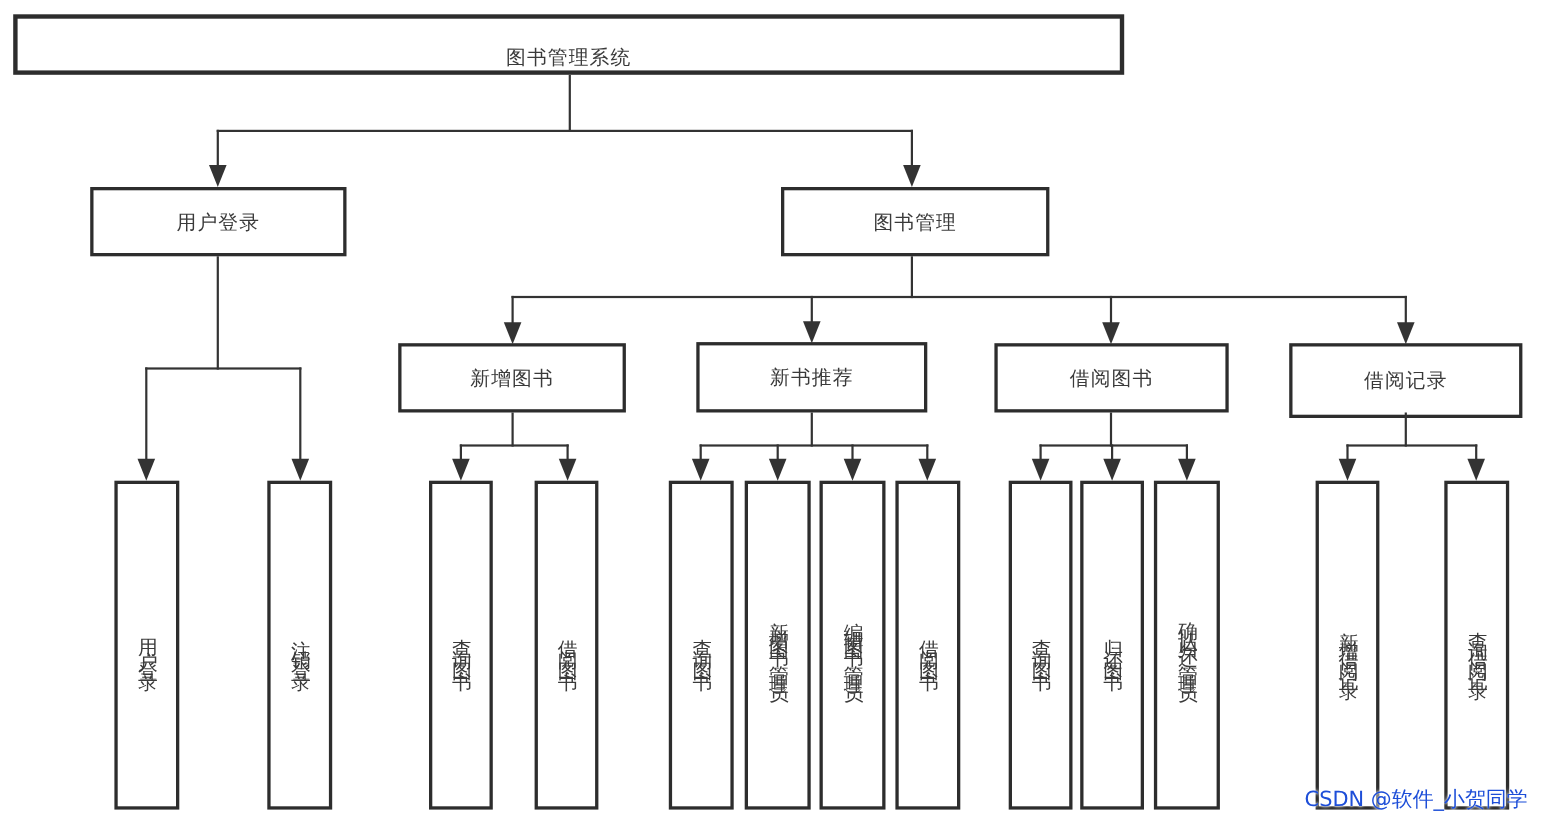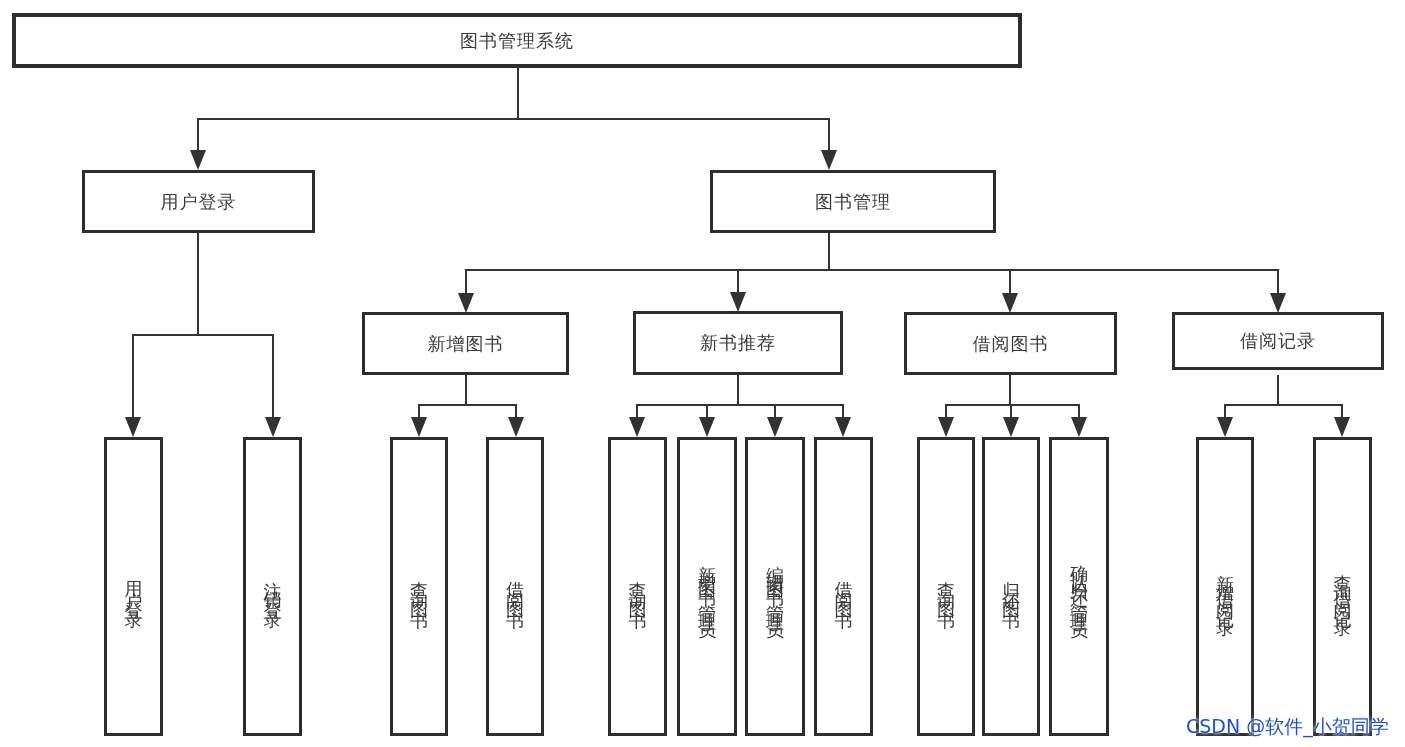--- a/index.html
+++ b/index.html
@@ -26,41 +26,41 @@
   .watermark{
     position:absolute;left:1186px;top:714px;font-size:19px;color:#1d4ed8;
     text-shadow:0 0 2px #ffffff,0 0 4px #ffffff;white-space:nowrap;z-index:5;
   }
 </style>
 </head>
 <body>
 
 <div class="diagram">
 
-  <div class="box" style="left:12px;top:13px;width:1010px;height:55px;border-width:4px;">
+  <div class="box" style="left:12px;top:13px;width:1010px;height:55px;border-width:4px;align-items:flex-end;">
     <span class="ht">图书管理系统</span>
   </div>
 
   <div class="box" style="left:82px;top:170px;width:233px;height:63px;">
     <span class="ht">用户登录</span>
   </div>
-  <div class="box" style="left:710px;top:170px;width:286px;height:63px;text-align:center;">
+  <div class="box" style="left:710px;top:170px;width:244px;height:63px;text-align:center;">
     <span class="ht">图书管理</span>
   </div>
 
   <div class="box" style="left:362px;top:312px;width:207px;height:63px;">
     <span class="ht">新增图书</span>
   </div>
   <div class="box" style="left:633px;top:311px;width:210px;height:64px;">
     <span class="ht">新书推荐</span>
   </div>
   <div class="box" style="left:904px;top:312px;width:213px;height:63px;">
     <span class="ht">借阅图书</span>
   </div>
-  <div class="box" style="left:1172px;top:312px;width:212px;height:58px;">
+  <div class="box" style="left:1172px;top:312px;width:212px;height:68px;">
     <span class="ht">借阅记录</span>
   </div>
 
   <div class="box" style="left:104px;top:437px;width:59px;height:299px;">
     <span class="vt">用户登录</span>
   </div>
   <div class="box" style="left:243px;top:437px;width:59px;height:299px;">
     <span class="vt">注销登录</span>
   </div>
 

